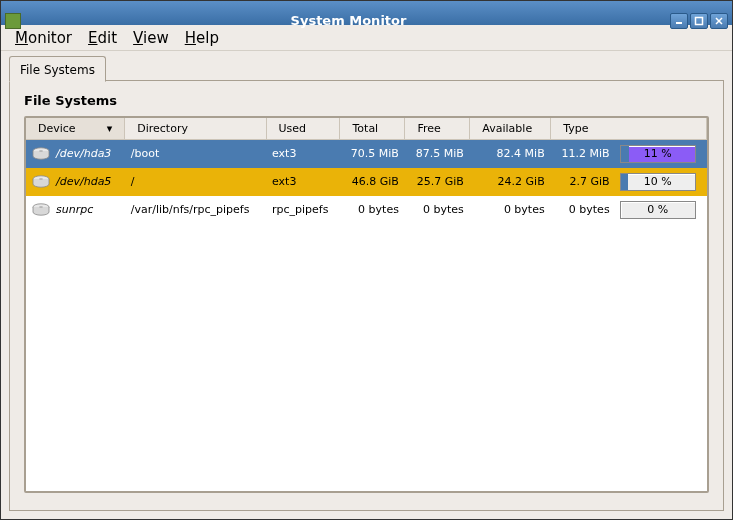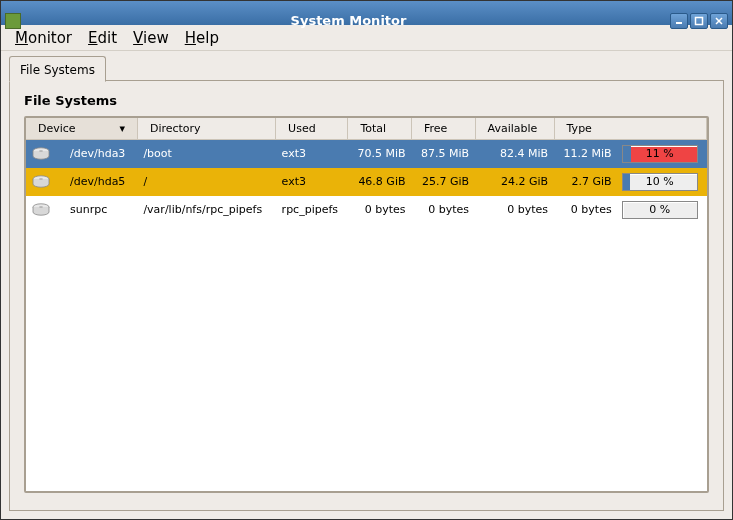--- a/index.html
+++ b/index.html
@@ -35,28 +35,28 @@
 thead th.sorted { background: #e6e0d8; }
 thead th .sort-ind { float: right; margin-left: 6px; }
 thead th.num { }
 
 tbody tr { height: 28px; }
 tbody tr.selected td { background: #4a7bb0; color: #fff; }
 tbody tr.alt td { background: #eab308; }
 tbody td { padding: 3px 6px; white-space: nowrap; border: none; }
 tbody td.num { text-align: right; }
 
-.dev-cell { display: flex; align-items: flex-start; gap: 20px; }
+.dev-cell { display: flex; align-items: flex-start; gap: 6px; font-style: italic; }
 .disk-icon { width: 18px; height: 14px; display: inline-block; }
 
 .used-bar-cell { padding: 3px 4px !important; }
 .used-bar { position: relative; width: 76px; height: 18px; border: 1px solid #888; background: #eee; box-shadow: inset 1px 1px 0 #fff; }
 .used-bar .fill { position: absolute; left: 0; top: 0; bottom: 0; background: #4a7bb0; }
 .used-bar .pct { position: absolute; left: 0; right: 0; top: 0; bottom: 0; display: flex; align-items: center; justify-content: center; font-size: 11px; color: #000; }
-tr.selected .used-bar { background: #ef4444; }
+tr.selected .used-bar { background: #8b5cf6; }
 tr.selected .used-bar .pct { color: #000; }
 </style>
 </head>
 <body>
 
 <div class="titlebar">
   <span class="app-icon"></span>
   <span class="title">System Monitor</span>
   <div class="winbtns">
     <div class="winbtn">

